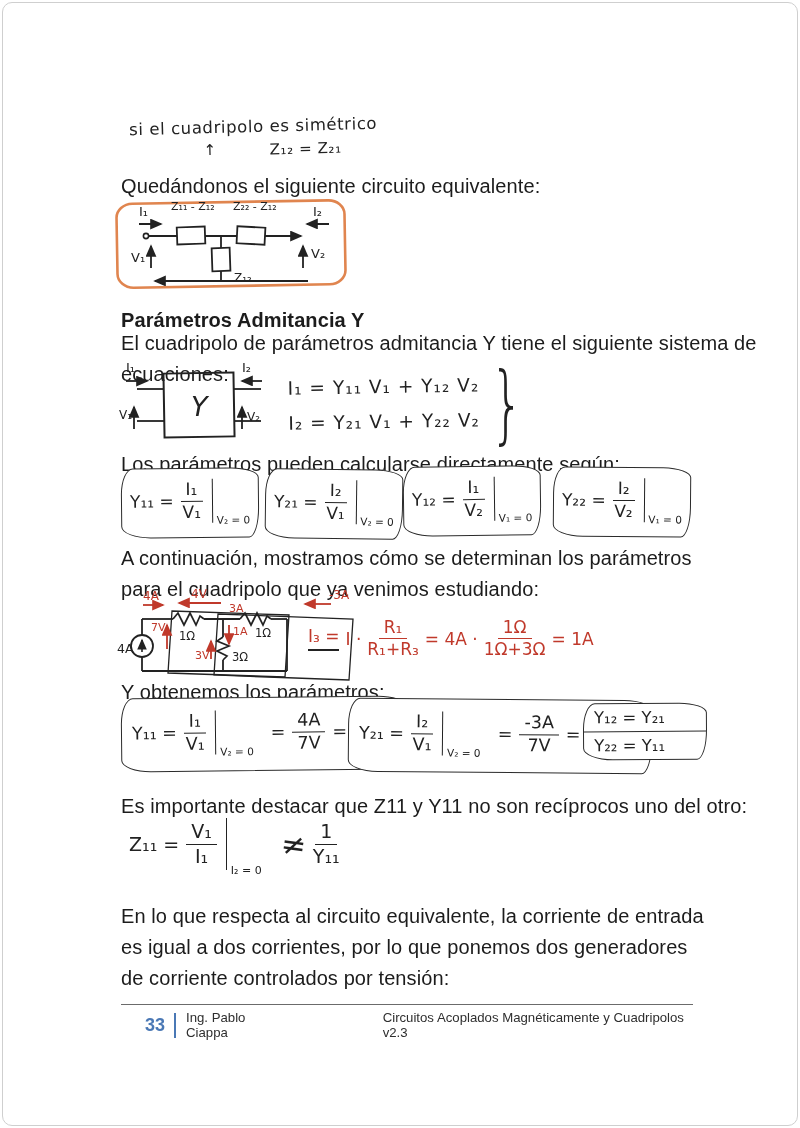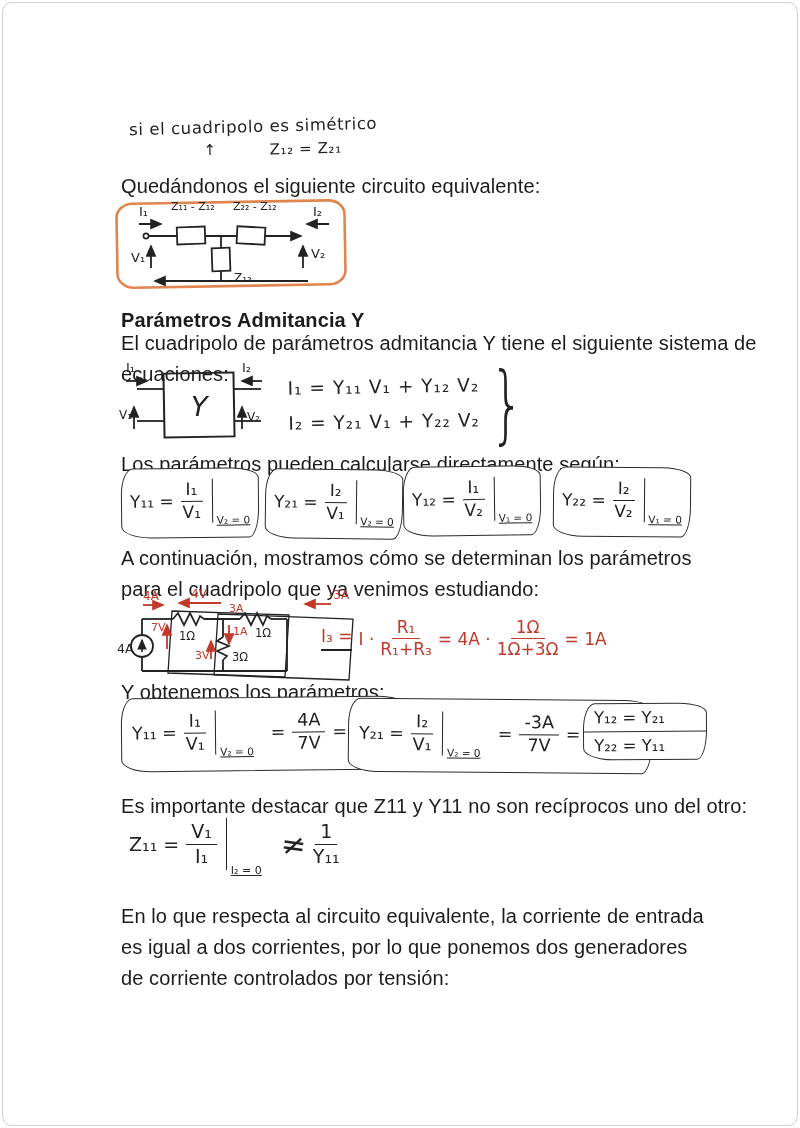--- a/index.html
+++ b/index.html
@@ -18,21 +18,21 @@
   .sketchbox {
     border:1.8px solid #2b2b2b;
     border-radius: 12px 28px 10px 30px / 26px 10px 30px 12px;
     background:#fff;
   }
   .formula { display:inline-flex; align-items:center; gap:7px; font-size:17px; white-space:nowrap; }
   .frac { display:inline-flex; flex-direction:column; align-items:center; line-height:1.12; }
   .frac .num { border-bottom:1.7px solid currentColor; padding:0 5px 1px; }
   .frac .den { padding-top:1px; }
   .bar { width:0; border-left:1.7px solid currentColor; height:44px; margin-left:2px; }
-  .cond { font-size:10.5px; transform:translateY(19px); margin-left:-3px; white-space:nowrap;text-decoration:underline; }
+  .cond { font-size:10.5px; transform:translateY(19px); margin-left:-3px; white-space:nowrap; }
   .defbox { position:absolute; padding:10px 8px 14px 8px; transform:rotate(-.6deg); }
   .red { color:#c0392b; }
   .brace { font-size:86px; font-weight:200; color:#222; line-height:.9;
            transform:scaleX(.62); transform-origin:left center; }
   .divider-row { padding:4px 10px; }
   .footer { position:absolute; left:118px; top:1001px; width:572px;
             border-top:1.5px solid #6b6b6b; display:flex; align-items:center; padding-top:5px; }
   .pageno { color:#4a78b5; font-weight:bold; font-size:18px; margin-left:24px; }
   .vbar { width:0; border-left:2px solid #4a78b5; height:25px; margin:0 10px 0 9px; }
   .foot-txt { font-size:13.2px; color:#2e2e2e; }
@@ -206,21 +206,21 @@
     <line x1="216" y1="15" x2="190" y2="15" stroke="#c0392b" stroke-width="1.8" marker-end="url(#ar)"></line>
     <text class="r" x="214" y="10" font-size="12">-3A</text>
     <line x1="52" y1="60" x2="52" y2="36" stroke="#c0392b" stroke-width="1.8" marker-end="url(#ar)"></line>
     <text class="r" x="36" y="42" font-size="11">7V</text>
     <line x1="114" y1="36" x2="114" y2="55" stroke="#c0392b" stroke-width="1.8" marker-end="url(#ar)"></line>
     <text class="r" x="118" y="46" font-size="11">1A</text>
     <line x1="96" y1="70" x2="96" y2="52" stroke="#c0392b" stroke-width="1.8" marker-end="url(#ar)"></line>
     <text class="r" x="80" y="70" font-size="11">3V</text>
   </svg>
 
-  <div class="hw red" style="position:absolute; left:318px; top:615px;">
+  <div class="hw red" style="position:absolute; left:305px; top:615px;">
     <span class="formula" style="font-size:17px; gap:6px;">
       <span style="border-bottom:2px solid #222; padding-bottom:3px;">I₃ =</span>
       <span>I ·</span>
       <span class="frac">
           <span class="num">R₁</span>
           <span class="den">R₁+R₃</span>
         </span>
       <span>= 4A ·</span>
       <span class="frac">
           <span class="num">1Ω</span>
@@ -297,14 +297,20 @@
       <span style="font-size:30px; margin-left:12px; transform:rotate(8deg);">≠</span>
       <span class="frac">
           <span class="num">1</span>
           <span class="den">Y₁₁</span>
         </span>
     </span>
   </div>
 
   <div class="typed" style="left:118px; top:898px; width:586px;">En lo que respecta al circuito equivalente, la corriente de entrada es igual a dos corrientes, por lo que ponemos dos generadores de corriente controlados por tensión:</div>
 
+  <div class="footer">
+    <span class="pageno">33</span>
+    <span class="vbar"></span>
+    <span class="foot-txt">Ing. Pablo Ciappa</span>
+    <span class="foot-txt" style="margin-left:98px;">Circuitos Acoplados Magnéticamente y Cuadripolos v2.3</span>
+  </div>
 
 </div>
 
 </body></html>

